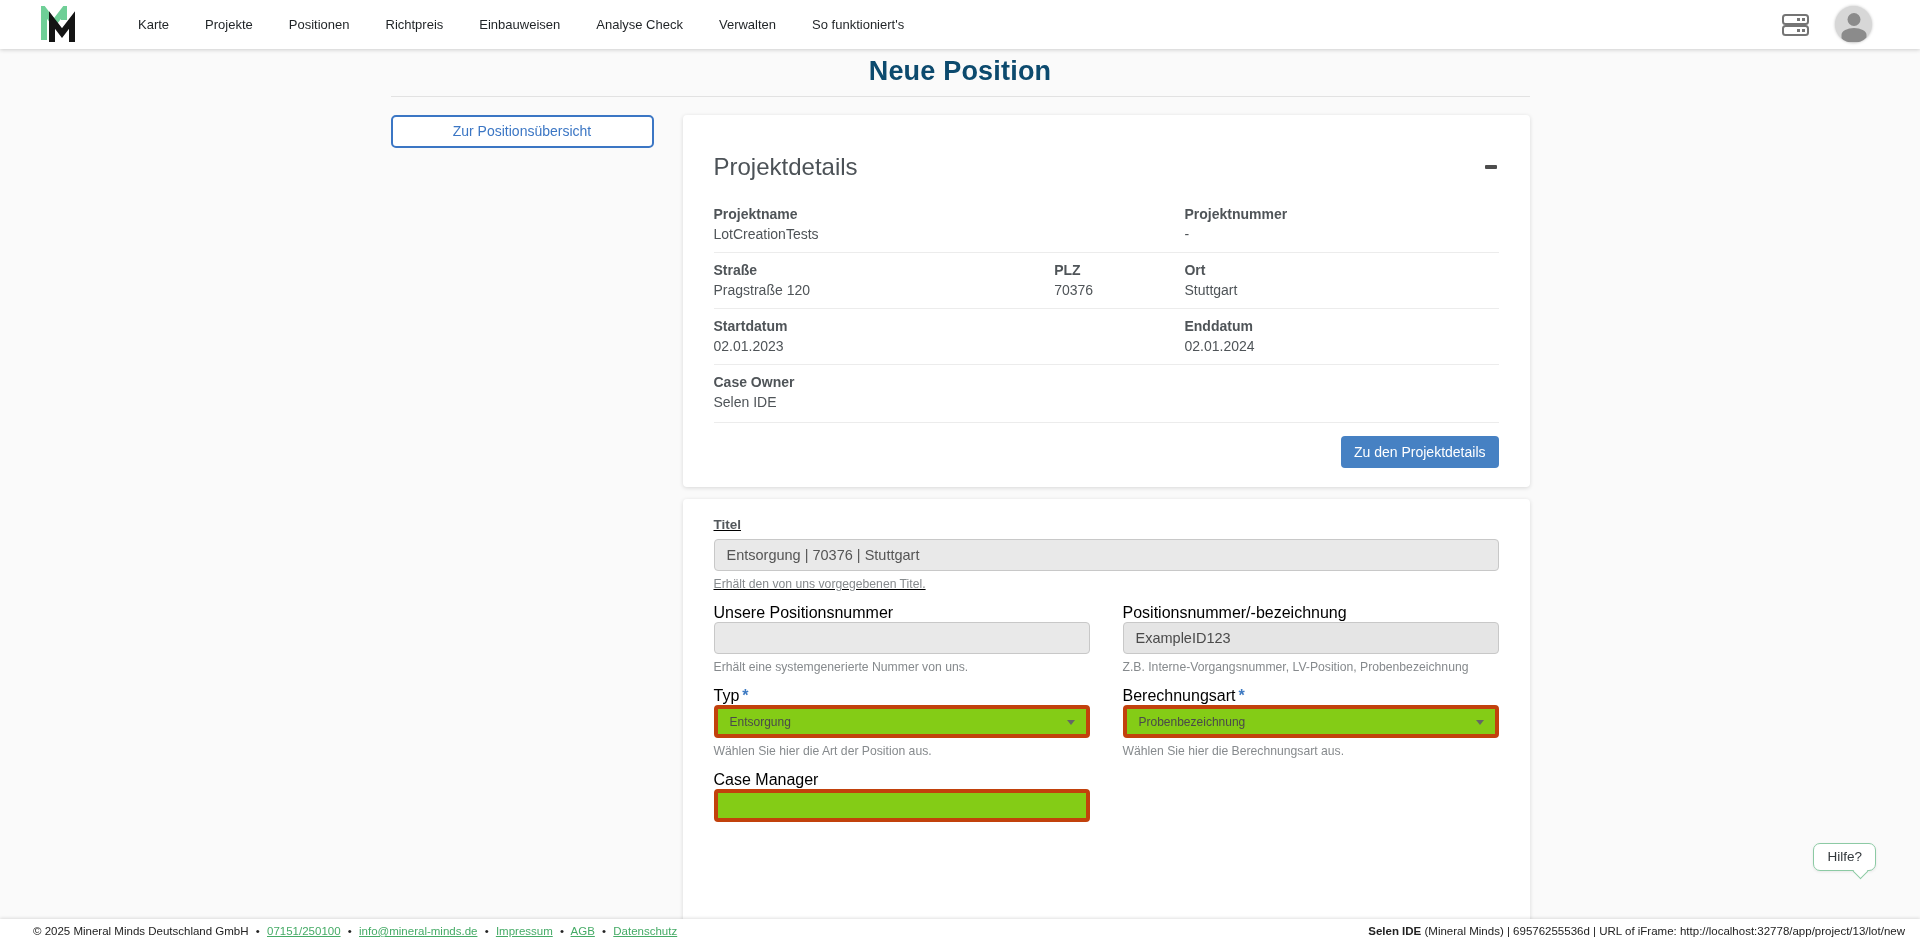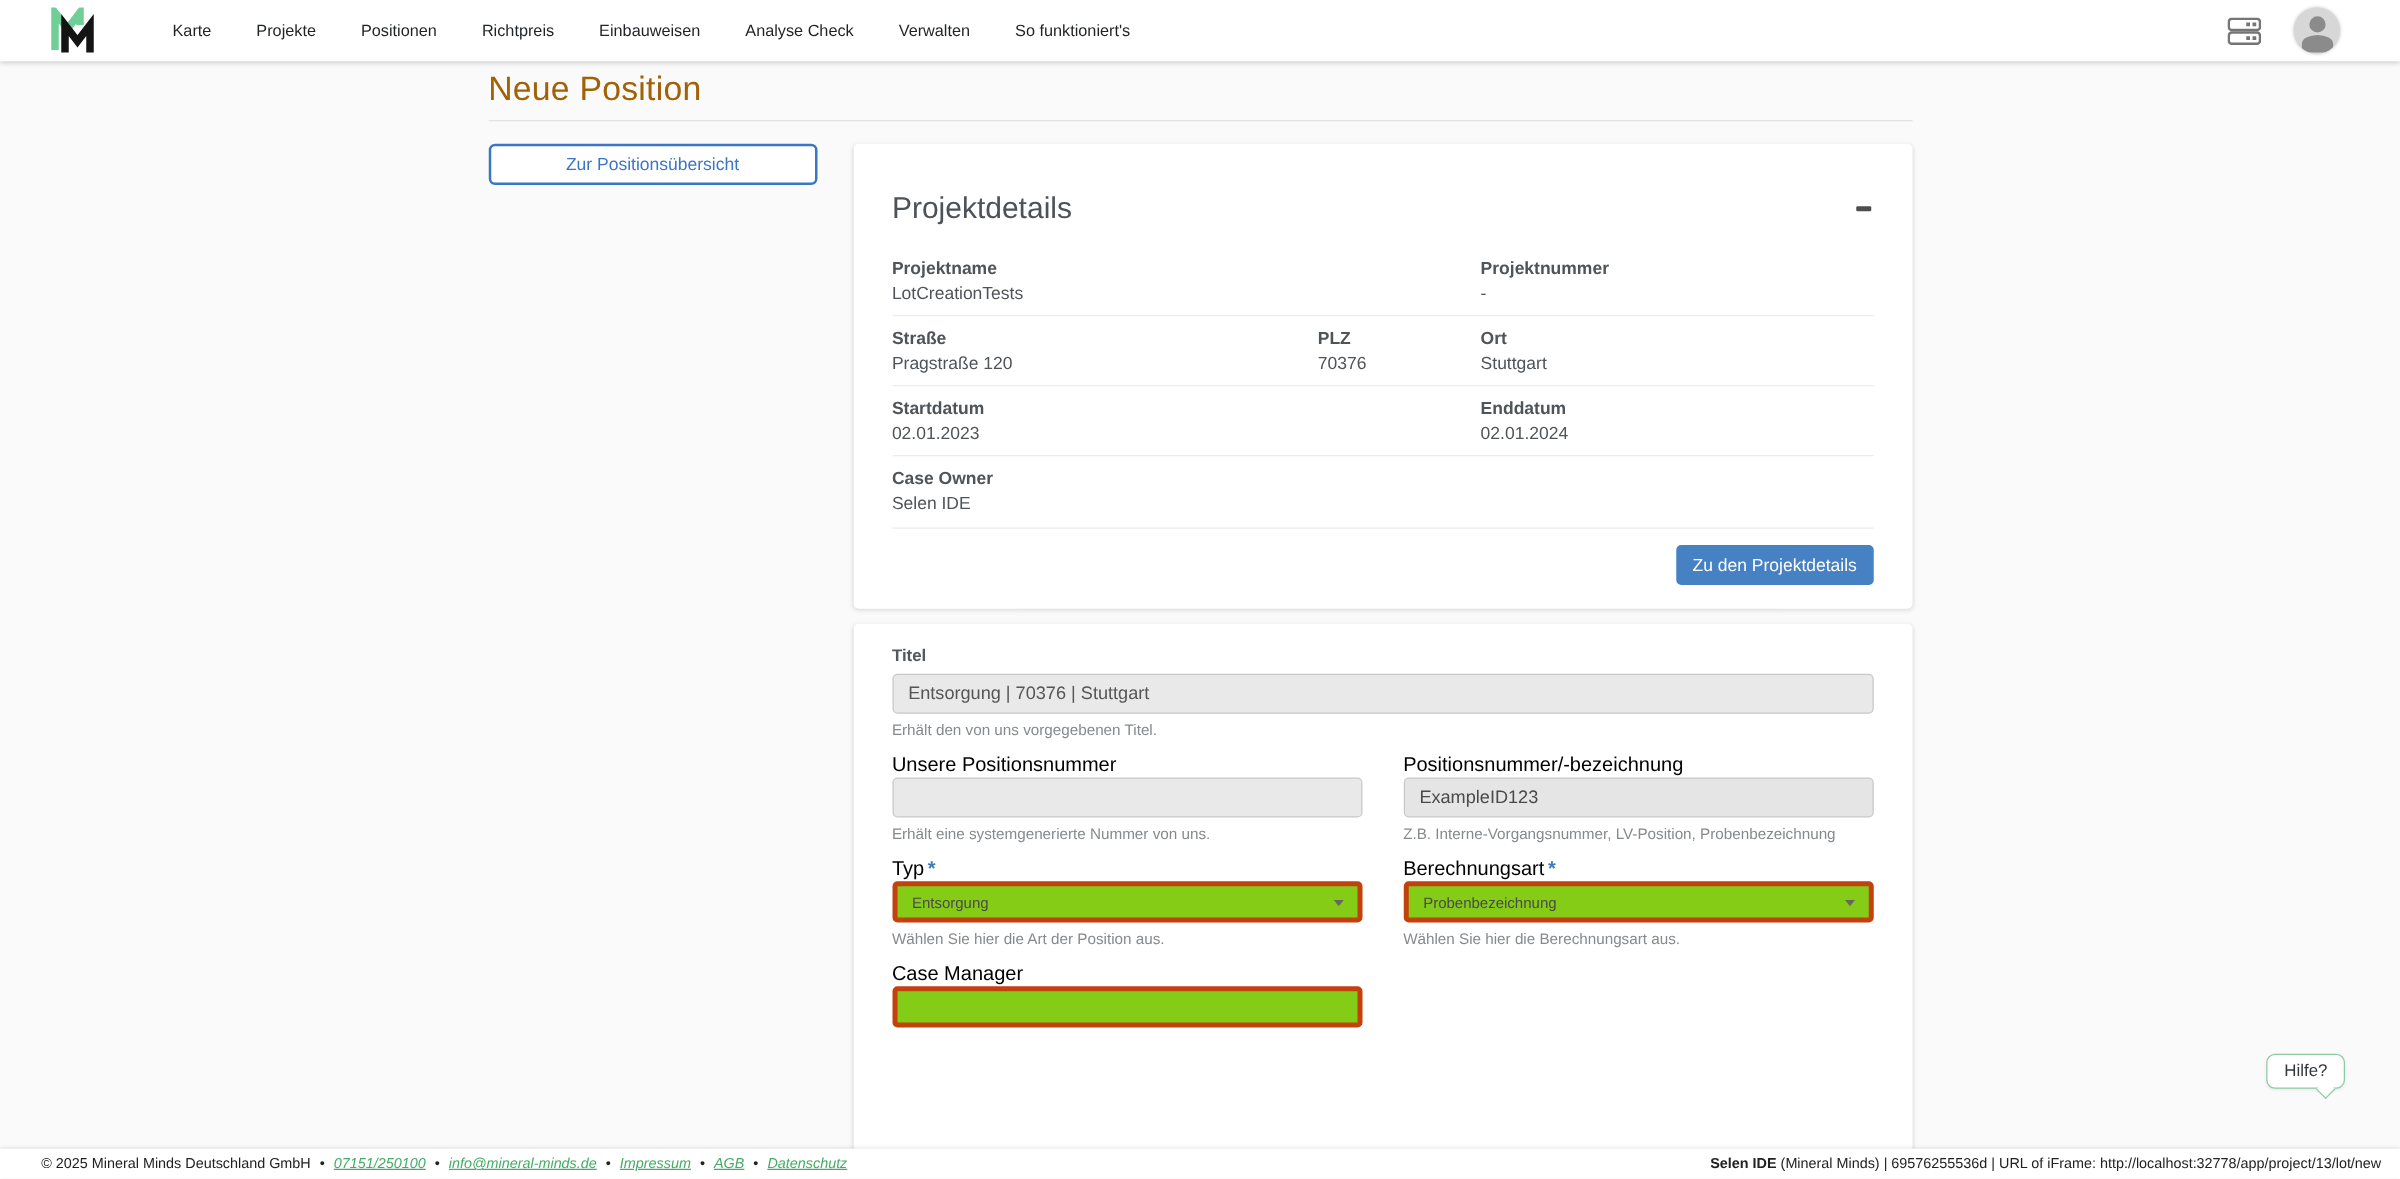--- a/index.html
+++ b/index.html
@@ -17,22 +17,22 @@
   .srv-icon { width:27px; height:22px; cursor:pointer; }
   .avatar { width:37px; height:37px; border-radius:50%; background:#d7d7d7; position:relative;
             overflow:hidden; cursor:pointer; box-shadow:0 0 3px rgba(0,0,0,.25); }
   .avatar .head { position:absolute; top:7px; left:50%; transform:translateX(-50%);
                   width:13px; height:13px; border-radius:50%; background:#8b8b8b; }
   .avatar .body { position:absolute; top:22px; left:50%; transform:translateX(-50%);
                   width:25px; height:14px; border-radius:50% 50% 0 0; background:#8b8b8b; }
 
   
   .container { width:1139px; margin:0 auto; padding-top:56px; }
-  h1.page-title { font-size:27px; font-weight:400; color:#a16207; letter-spacing:.2px;
-                  padding-bottom:9px; border-bottom:1px solid #e2e2e2; }
+  h1.page-title { font-size:27px; font-weight:700; color:#0c4a6e; letter-spacing:.2px;
+                  padding-bottom:9px; border-bottom:1px solid #e2e2e2;text-align:center; }
   .content-row { display:flex; gap:29px; margin-top:18px; align-items:flex-start; }
   .left-col { width:263px; flex:0 0 auto; }
   .right-col { flex:1; }
 
   .btn-outline { display:block; width:100%; height:33px; background:#fff; text-align:center;
                  border:2px solid #3b76c4; border-radius:5px; color:#3b76c4; font-size:14px;
                  font-family:inherit; cursor:pointer; line-height:29px; }
 
   .card { background:#fff; border-radius:4px; box-shadow:0 1px 4px rgba(0,0,0,.14); }
 
@@ -49,21 +49,21 @@
   .pd-cell .lbl { font-size:14px; font-weight:700; color:#4f5458; margin-bottom:4px; }
   .pd-cell .val { font-size:14px; color:#4f5458; }
   .span2 { grid-column:1 / 3; }
   .span3 { grid-column:1 / 4; }
   .pd-footer { border-top:1px solid #ececec; margin-top:2px; padding-top:13px; text-align:right; }
   .btn-primary { display:inline-block; background:#4681c3; color:#fff; border:none; border-radius:4px;
                  height:32px; padding:0 13px; font-size:14px; font-family:inherit; cursor:pointer; }
 
   
   .card-form { margin-top:12px; padding:18px 31px 40px 31px; min-height:440px; }
-  .field { margin-bottom:4px; }
+  .field { margin-bottom:4px;text-decoration:underline; }
   .field .f-label { font-size:13.5px; font-weight:700; color:#53585c; margin-bottom:7px; }
   .req { color:#3e7ac2; margin-left:3px; font-weight:700; }
   .f-input { width:100%; height:32px; border:1px solid #c8c8c8; border-radius:4px; background:#e5e5e5;
              padding:0 12px; font-size:14.5px; color:#4a4a4a; font-family:inherit; }
   .f-input:disabled, .f-input.disabled { background:#e9e9e9; color:#555; }
   .f-help { font-size:12.2px; color:#868a8d; margin-top:6px; margin-bottom:13px; }
   .form-grid { display:flex; gap:33px; }
   .form-grid > div { flex:1; min-width:0; }
   .f-select { position:relative; width:100%; height:33px; border:4px solid #c2410c; border-radius:4px;
               background:#84cc16; padding:0 26px 0 12px; font-size:12px; color:#4a4a4a;
@@ -78,21 +78,21 @@
                  cursor:pointer; z-index:60; box-shadow:0 1px 3px rgba(0,0,0,.08); }
   .help-bubble::after { content:""; position:absolute; bottom:-6.5px; right:9px; width:10px; height:10px;
                  background:#fff; border-right:1.5px solid #8ccaa4; border-bottom:1.5px solid #8ccaa4;
                  transform:rotate(45deg); }
 
   
   .footer { position:fixed; left:0; bottom:0; width:100%; height:24px; background:#fff;
             box-shadow:0 -1px 3px rgba(0,0,0,.12); display:flex; align-items:center;
             justify-content:space-between; padding:0 15px 0 33px; font-size:11.5px; color:#222;
             z-index:55; }
-  .footer a { color:#45ab66; text-decoration:underline; cursor:pointer;font-style:italic; }
+  .footer a { color:#45ab66; text-decoration:underline; cursor:pointer; }
   .footer .sep { margin:0 4px; color:#222; }
   .footer-right b { font-weight:700; }
 </style>
 </head>
 <body>
 
 <header class="navbar">
   <svg class="logo" viewBox="0 0 40 38">
     <polyline points="4,34 4,4 14,17 24,4 24,14" fill="none" stroke="#6fcf97" stroke-width="6"></polyline>
     <polyline points="12,36 12,14 22,27 32,14 32,36" fill="none" stroke="#141414" stroke-width="6"></polyline>

